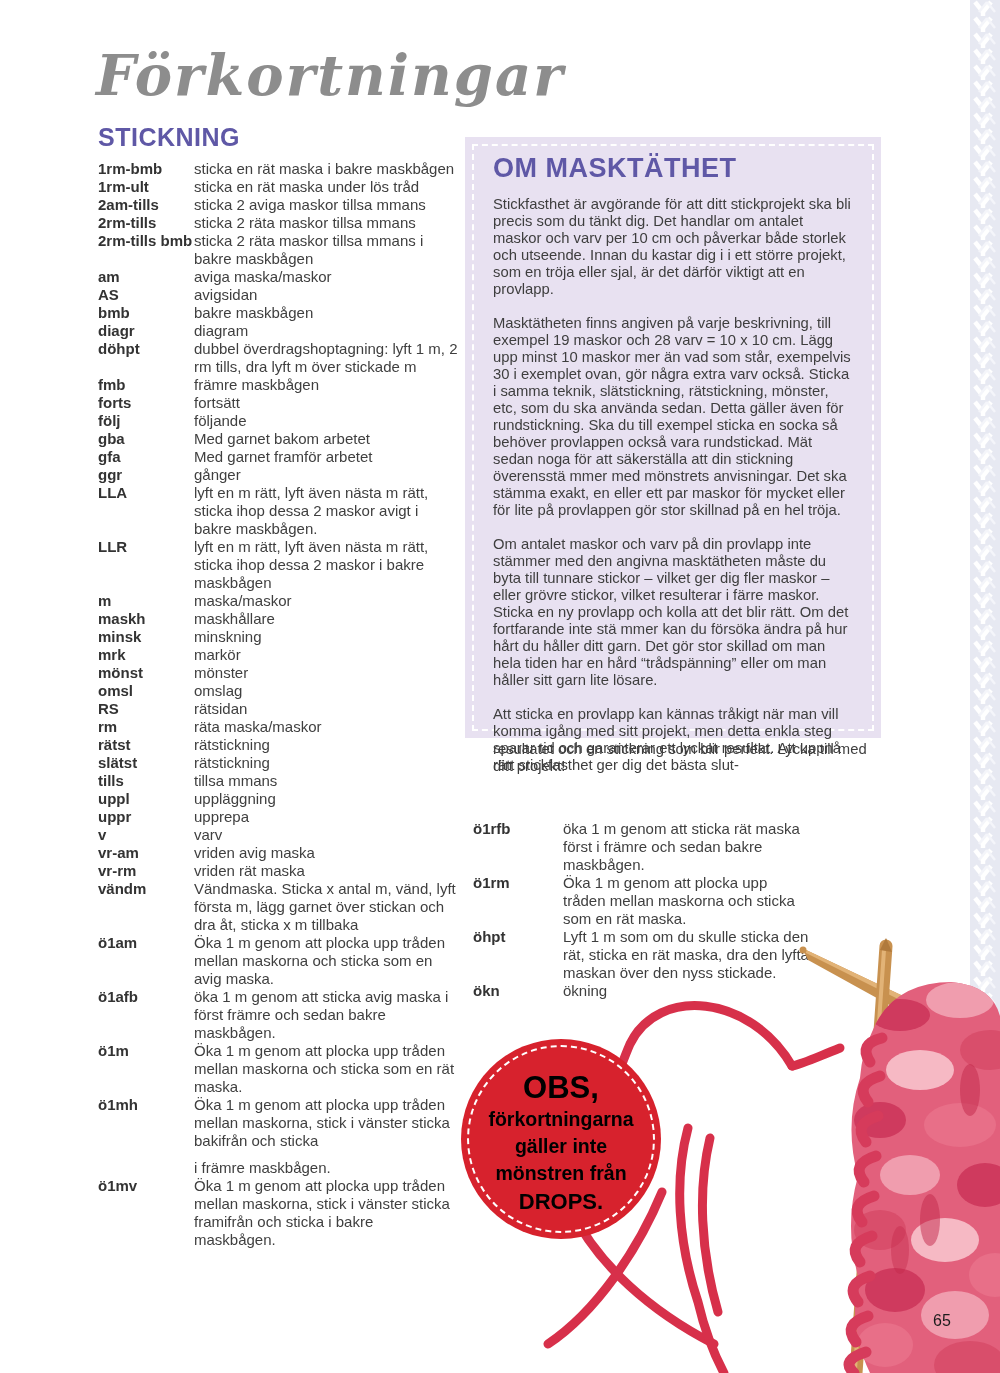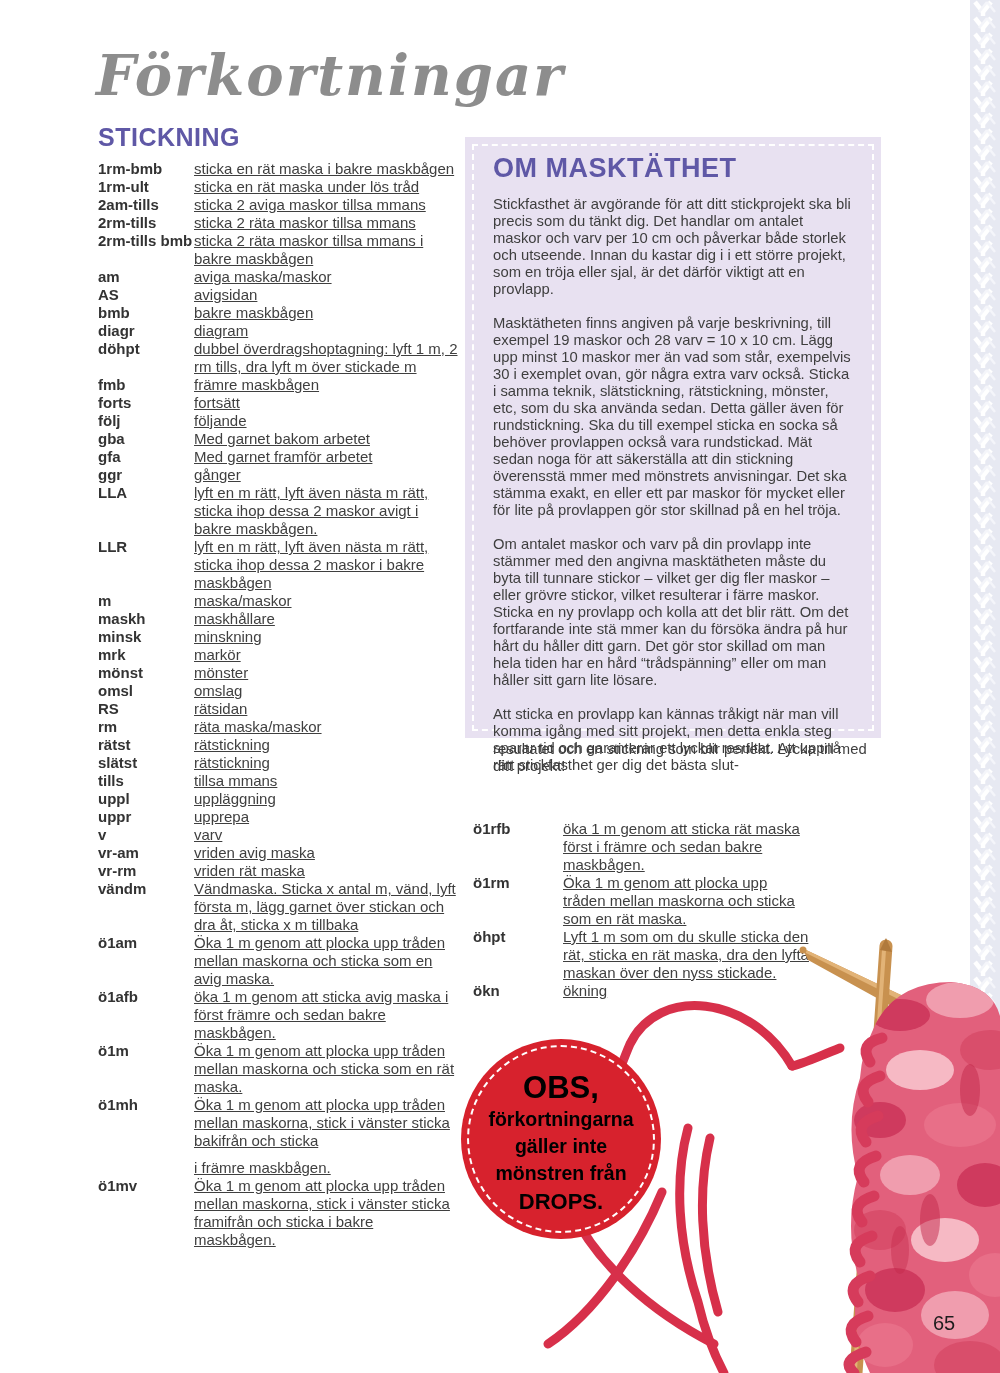--- a/index.html
+++ b/index.html
@@ -15,21 +15,21 @@
   }
 
   
   .section-heading{
     position:absolute;left:98px;top:123px;
     font-size:25px;font-weight:bold;color:#5f58a6;letter-spacing:.5px;
   }
   #left-list{position:absolute;left:98px;top:160px;width:362px;}
   .def-row{display:flex;align-items:flex-start;}
   .def-row .term{flex:none;width:96px;font-weight:bold;font-size:15px;line-height:18px;color:#333;}
-  .def-row .def{width:264px;font-size:15px;line-height:18px;color:#3f3f3f;text-decoration:underline;}
+  .def-row .def{width:264px;font-size:15px;line-height:18px;color:#3f3f3f;}
   .def-row .def .def2{margin-top:9px;}
 
   
   .infobox{
     position:absolute;left:465px;top:137px;width:416px;height:601px;
     background:#e8e1f1;box-sizing:border-box;
   }
   .infobox .dash-frame{
     position:absolute;left:7px;top:7px;right:7px;bottom:7px;
     border:2px dashed #ffffff;pointer-events:none;
@@ -65,21 +65,21 @@
   .obs-badge .l1{font-size:31px;line-height:36px;}
   .obs-badge .l2,.obs-badge .l3,.obs-badge .l4{font-size:19.5px;line-height:27px;}
   .obs-badge .l5{font-size:22px;line-height:30px;}
 
   
   .knit-strip{position:absolute;right:0;top:0;width:30px;height:1373px;z-index:1;}
   .photo{position:absolute;left:540px;top:920px;width:460px;height:453px;z-index:2;}
 
   .page-number{
     position:absolute;left:933px;top:1312px;z-index:6;
-    font-size:20px;color:#1d1d1d;font-weight:500;
+    font-size:16px;color:#1d1d1d;font-weight:500;
   }
 </style>
 </head>
 <body>
 
 <div id="page">
 
   <div class="script-title">Förkortningar</div>
 
   <div class="section-heading">STICKNING</div>

